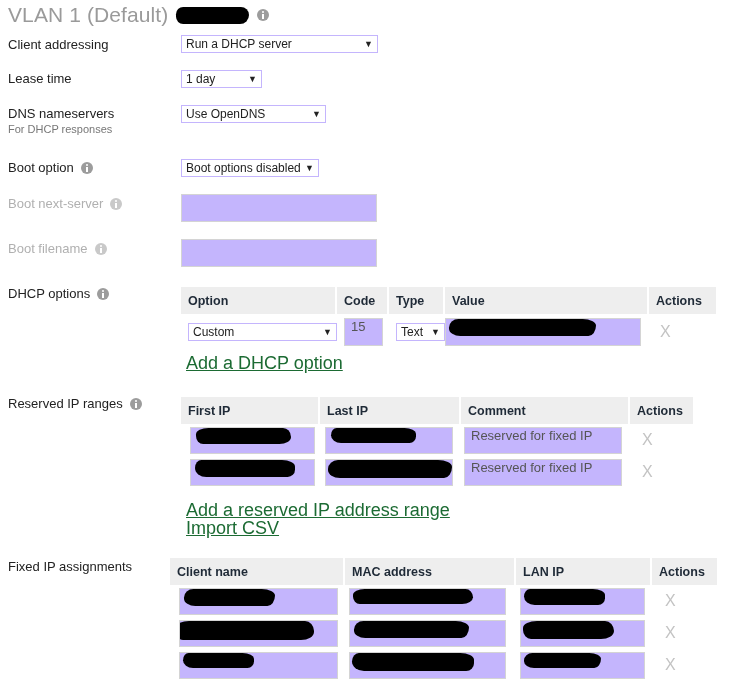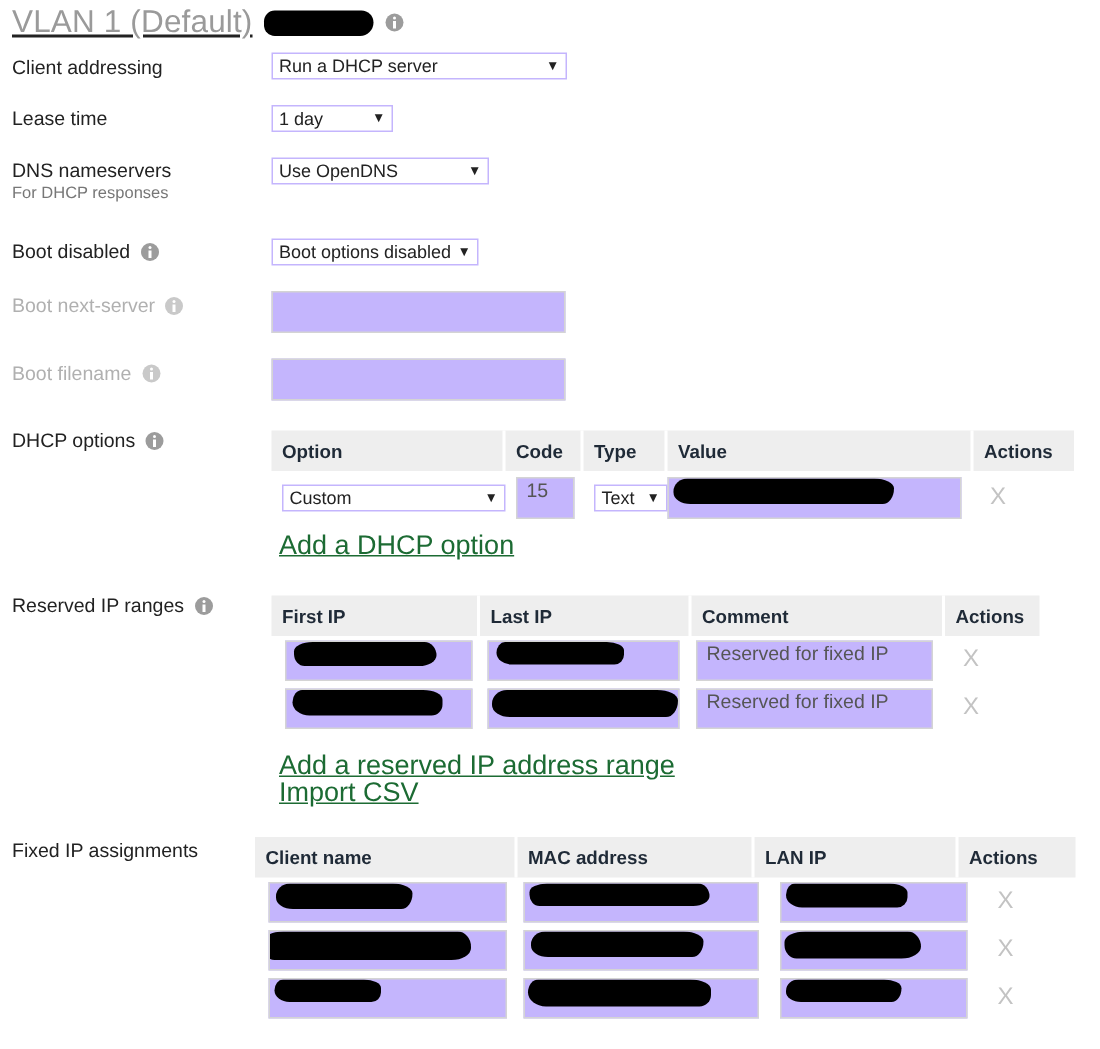--- a/index.html
+++ b/index.html
@@ -9,21 +9,21 @@
     background: #ffffff;
     font-family: "Liberation Sans", sans-serif;
     color: #222;
     overflow: hidden;
   }
   .page { position: relative; width: 733px; height: 699px; }
 
   
   .title-row {
     position: absolute; left: 8px; top: 2px;
-    display: flex; align-items: center; gap: 8px; text-decoration: underline;
+    display: flex; align-items: center; gap: 8px;
   }
   .title-text {
     font-size: 21px; font-weight: 400; color: #9a9a9a;
     letter-spacing: 0.1px; line-height: 26px;
   }
   .redact {
     background: #000; border-radius: 9px; display: inline-block;
   }
   .redact.title-bar { width: 73px; height: 17px; border-radius: 8px 9px 10px 8px; }
 
@@ -154,21 +154,21 @@
   <div class="lbl" style="top:106px;">
     <span>DNS nameservers</span>
   </div>
   <div class="sublbl" style="top:122px;">For DHCP responses</div>
   <div class="sel" style="left:181px; top:105px; width:145px;">
     <span>Use OpenDNS</span>
     <span class="caret">▼</span>
   </div>
 
   <div class="lbl" style="top:160px;">
-    <span>Boot disabled</span>
+    <span>Boot option</span>
     <span class="info-icon"></span>
   </div>
   <div class="sel" style="left:181px; top:159px; width:138px;">
     <span>Boot options disabled</span>
     <span class="caret">▼</span>
   </div>
 
   <div class="lbl disabled" style="top:196px;">
     <span>Boot next-server</span>
     <span class="info-icon"></span>
@@ -289,21 +289,21 @@
   <div class="lnk" style="top:500px;">Add a reserved IP address range</div>
   <div class="lnk" style="top:518px;">Import CSV</div>
 
   <div class="lbl" style="top:559px;">
     <span>Fixed IP assignments</span>
   </div>
 
   <div class="tbl" style="left:170px; top:558px; width:547px;">
     <div class="thead">
       <div class="th" style="width:175px;">Client name</div>
-      <div class="th" style="width:158px;">MAC address</div>
+      <div class="th" style="width:171px;">MAC address</div>
       <div class="th" style="width:136px;">LAN IP</div>
       <div class="th" style="width:65px;">Actions</div>
     </div>
 
     <div class="trow" style="height:32px;">
       <div class="td" style="width:175px; padding-left:9px;">
         <div class="inp" style="position:relative; left:0; top:0; width:159px; height:27px; padding:0;">
           <span class="blob b1" style="width:91px;height:17px;margin-left:4px;"></span>
         </div>
       </div>

